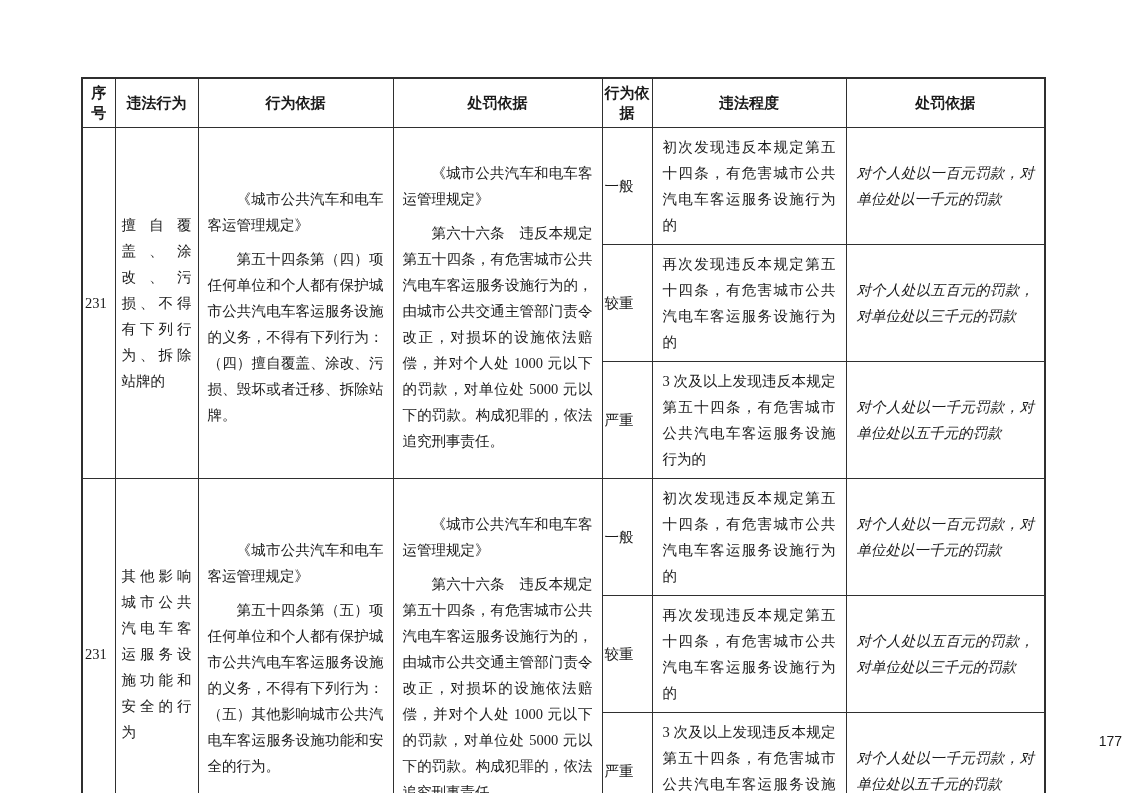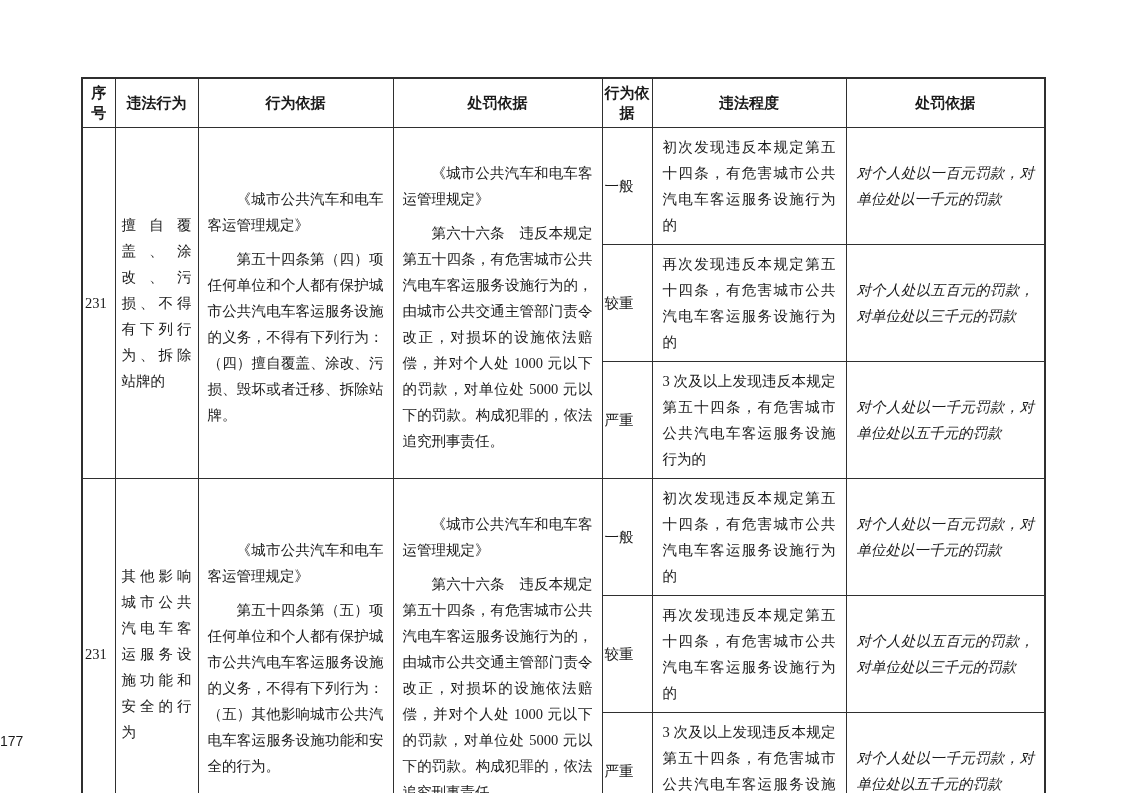--- a/index.html
+++ b/index.html
@@ -43,21 +43,21 @@
   td.behavior-cell { text-align: justify; padding: 6px 6px; }
   td.basis-cell { text-align: justify; padding: 6px 9px; }
   td.basis-cell p { text-indent: 2em; text-align: justify; margin-top: 8px; }
   td.level-cell { text-align: left; padding: 2px; }
   td.circumstance-cell { text-align: justify; padding: 6px 10px; }
   td.standard-cell { text-align: justify; padding: 6px 10px; font-style: italic; }
   .page-number {
     position: absolute;
     top: 733px; left: 0;
     width: 1122px;
-    text-align: left;
+    text-align: right;
     font-size: 14px;
     font-family: "Liberation Sans", "DejaVu Sans", sans-serif;
     color: #1a1a1a;
   }
 </style>
 </head>
 <body>
 
 <div class="page">
 

